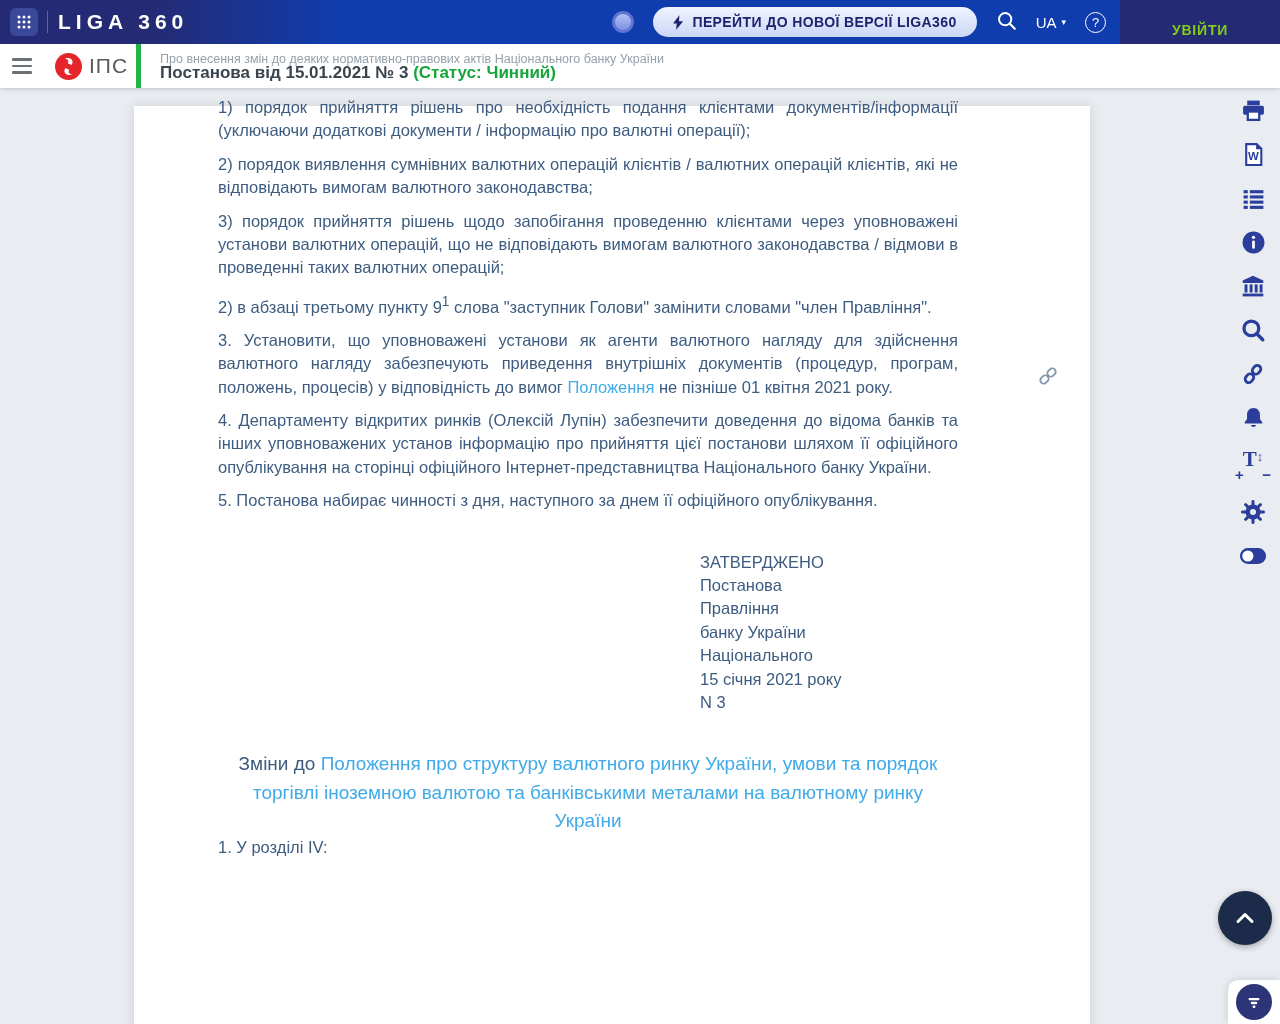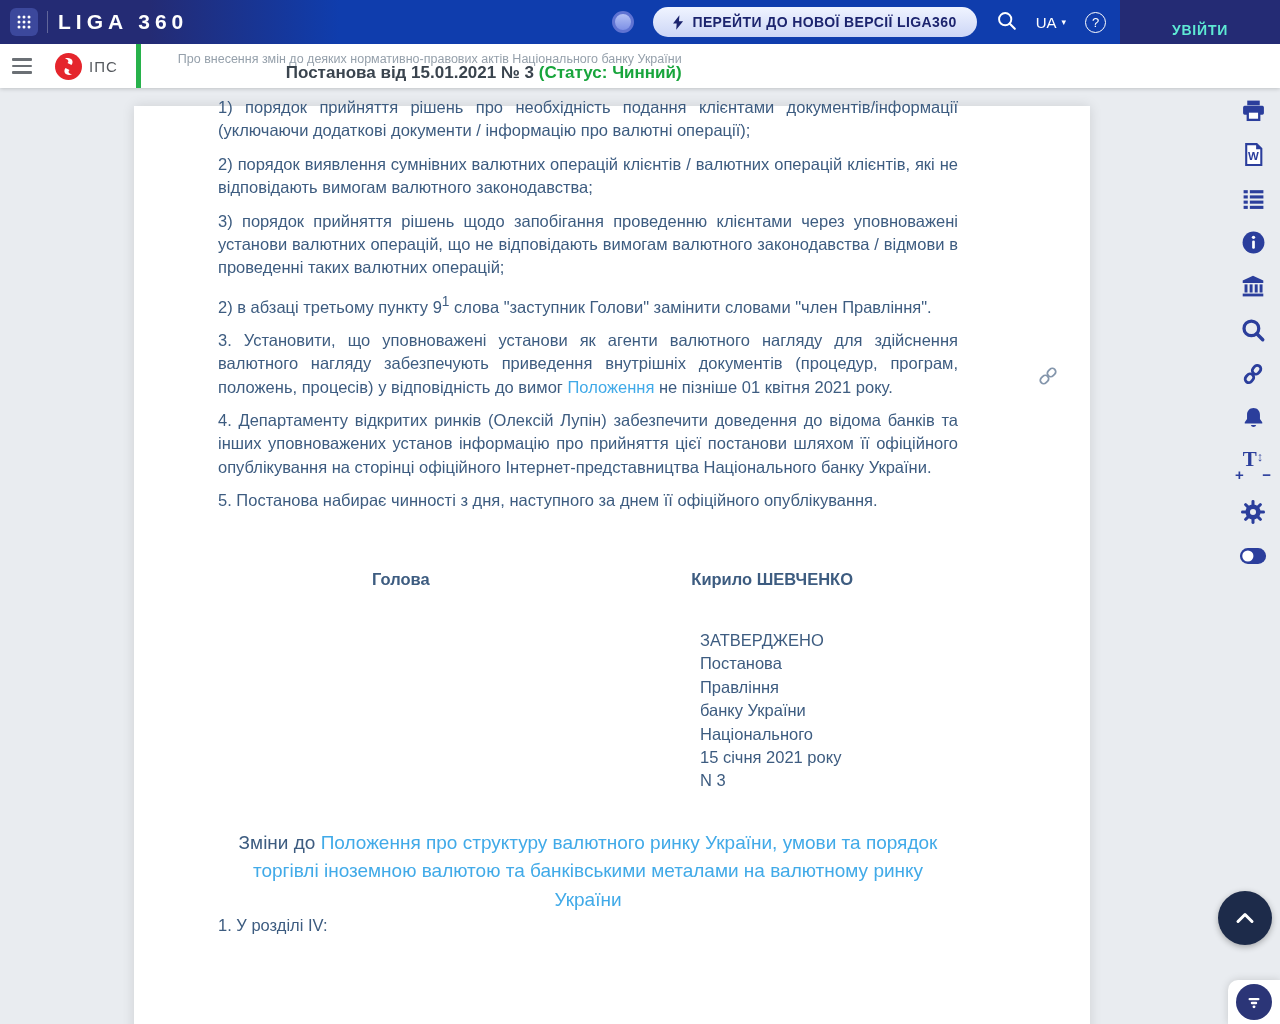--- a/index.html
+++ b/index.html
@@ -21,31 +21,31 @@
   .new-version { height:30px; border-radius:15px; border:none; padding:0 20px;
     background:linear-gradient(180deg,#f0f4ff,#ccd6f6); color:#1c246e; font-weight:bold;
     font-size:14px; letter-spacing:.4px; display:flex; align-items:center; gap:8px; cursor:pointer;
     font-family:"Liberation Sans",sans-serif; }
   .lang { display:flex; align-items:center; gap:5px; color:#fff; font-size:15px; cursor:pointer; }
   .lang .caret { font-size:9px; }
   .help-circle { width:21px; height:21px; border-radius:50%; border:1.6px solid #fff; color:#fff;
     font-size:13px; display:flex; align-items:center; justify-content:center; cursor:pointer; }
   .login-zone { position:absolute; right:0; top:0; width:160px; height:44px; background:#242b74;
     display:flex; align-items:center; justify-content:center; }
-  .login-zone span { color:#5eead4; font-size:14px; font-weight:bold; letter-spacing:.8px; cursor:pointer;margin-top:16px; }
+  .login-zone span { color:#84cc16; font-size:14px; font-weight:bold; letter-spacing:.8px; cursor:pointer;margin-top:16px; }
 
   
   .docbar { position:absolute; left:0; top:44px; width:1280px; height:44px; background:#fff; z-index:25;
     box-shadow:0 1px 4px rgba(0,0,0,.18); display:flex; align-items:center; }
   .hamburger { margin-left:12px; width:20px; display:flex; flex-direction:column; gap:4px; cursor:pointer; }
   .hamburger i { display:block; height:2.5px; background:#6b7075; border-radius:1px; }
   .ips-logo { display:flex; align-items:center; gap:7px; margin-left:23px; }
-  .ips-label { font-size:15px; color:#55595e; letter-spacing:1px; }
+  .ips-label { font-size:21px; color:#55595e; letter-spacing:1px; }
   .green-bar { position:absolute; left:136px; top:0; width:5px; height:44px; background:#27b24b; }
-  .doc-titles { margin-left:60px; line-height:14.5px;text-align:right; }
+  .doc-titles { margin-left:32px; line-height:14.5px; }
   .doc-title { font-size:12.5px; color:#95a0ab; }
   .doc-meta { font-size:17px; font-weight:bold; color:#3a444e; }
   .doc-status { color:#18a53c; }
 
   
   .main-bg { position:absolute; left:0; top:0; width:1280px; height:1024px; background:#e9ecf0; }
   .page { position:absolute; left:134px; top:106px; width:956px; height:936px; background:#fff;
     box-shadow:0 0 12px rgba(0,0,0,.12); }
   .content { padding:0 132px 0 84px; color:#3d5c80; font-size:16.5px; line-height:23.4px;
     text-align:justify; }
@@ -92,24 +92,20 @@
     <div class="page">
       <div class="content">
         <p>1) порядок прийняття рішень про необхідність подання клієнтами документів/інформації (уключаючи додаткові документи / інформацію про валютні операції);</p>
         <p>2) порядок виявлення сумнівних валютних операцій клієнтів / валютних операцій клієнтів, які не відповідають вимогам валютного законодавства;</p>
         <p>3) порядок прийняття рішень щодо запобігання проведенню клієнтами через уповноважені установи валютних операцій, що не відповідають вимогам валютного законодавства / відмови в проведенні таких валютних операцій;</p>
         <p><span>2) в абзаці третьому пункту 9</span><sup>1</sup><span> слова "заступник Голови" замінити словами "член Правління".</span></p>
         <p><span>3. Установити, що уповноважені установи як агенти валютного нагляду для здійснення валютного нагляду забезпечують приведення внутрішніх документів (процедур, програм, положень, процесів) у відповідність до вимог </span><a class="doclink">Положення</a><span> не пізніше 01 квітня 2021 року.</span></p>
         <p>4. Департаменту відкритих ринків (Олексій Лупін) забезпечити доведення до відома банків та інших уповноважених установ інформацію про прийняття цієї постанови шляхом її офіційного опублікування на сторінці офіційного Інтернет-представництва Національного банку України.</p>
         <p>5. Постанова набирає чинності з дня, наступного за днем її офіційного опублікування.</p>
 
-        <div class="sig-row">
-          <span class="sig-l">Голова</span>
-          <span class="sig-r">Кирило ШЕВЧЕНКО</span>
-        </div>
 
         <div class="approved">
           <div>ЗАТВЕРДЖЕНО</div>
           <div>Постанова</div>
           <div>Правління</div>
           <div>банку України</div>
           <div>Національного</div>
           <div>15 січня 2021 року</div>
           <div>N 3</div>
         </div>

